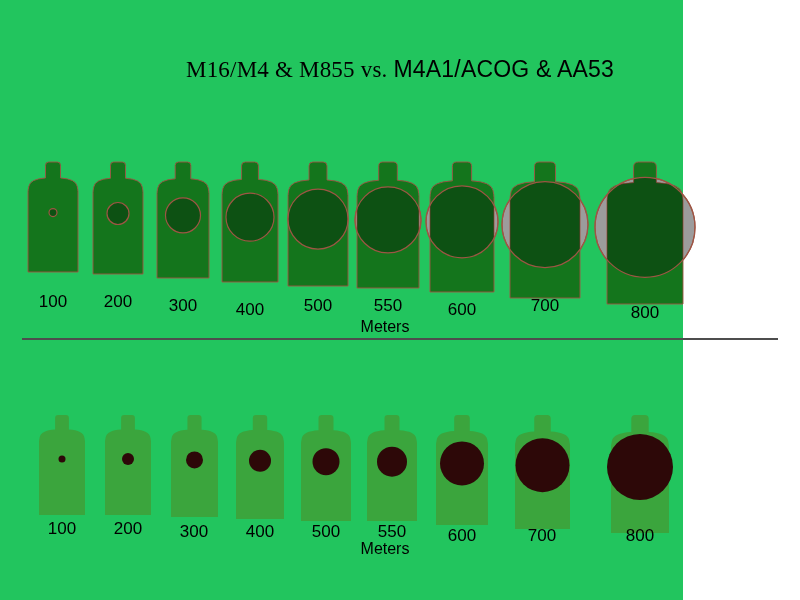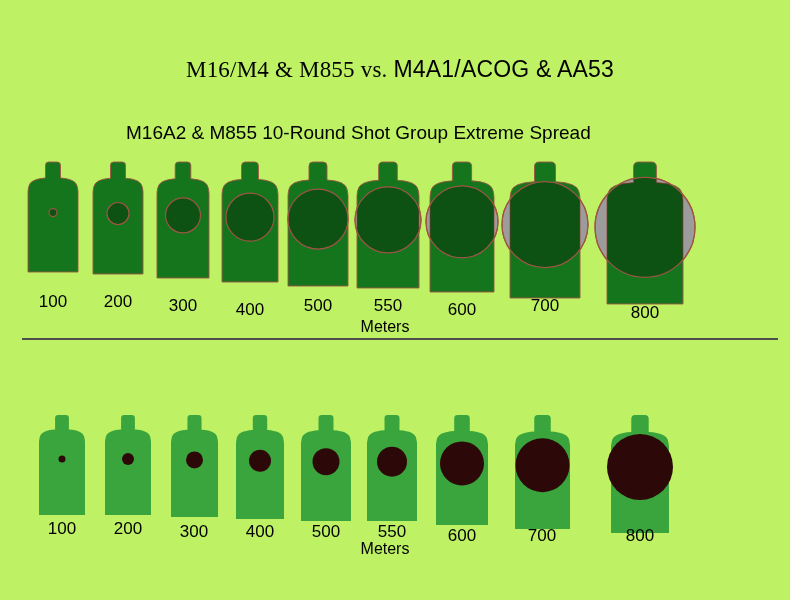--- a/index.html
+++ b/index.html
@@ -5,23 +5,23 @@
   * { box-sizing: border-box; }
   html, body {
     margin: 0; padding: 0;
     width: 800px; height: 600px;
     background: #ffffff;
     font-family: "Liberation Sans", sans-serif;
     overflow: hidden;
   }
   #page {
     position: relative;
-    width: 790px;
+    width: 683px;
     height: 600px;
-    background: #bef264;
+    background: #22c55e;
   }
 
   
   .main-title {
     position: absolute;
     top: 56px;
     left: 0;
     width: 800px;
     text-align: center;
     white-space: nowrap;
@@ -92,21 +92,20 @@
 </style>
 </head>
 <body>
 
 <div id="page">
 
   <div class="main-title">
     <span class="serif-part">M16/M4 &amp; M855 vs. </span><span class="sans-part">M4A1/ACOG &amp; AA53</span>
   </div>
 
-  <div class="section-title" id="title-row-1">M16A2 &amp; M855 10-Round Shot Group Extreme Spread</div>
 
   <div class="chart-row" id="chart-row-1">
       <div class="target-cell" style="left: 20px; bottom: 50px;">
         <svg class="target-svg" width="66" height="126" viewBox="0 0 66 126">
           <defs>
             <clipPath id="clip-0-0">
               <path d="M 20.8 0 L 29.2 0 Q 32.5 0 32.5 3.3 L 32.5 15.95 Q 48 16.95 49.25 24.55 Q 50 28.05 50 29.8 L 50 110 L 0 110 L 0 29.8 Q 0 28.05 0.75 24.55 Q 2 16.95 17.5 15.95 L 17.5 3.3 Q 17.5 0 20.8 0 Z" transform="translate(8,8)"></path>
             </clipPath>
           </defs>
           <circle cx="33" cy="58.6" r="4" fill="#9c9c9c" stroke="#9e5544" stroke-width="1.2"></circle>

